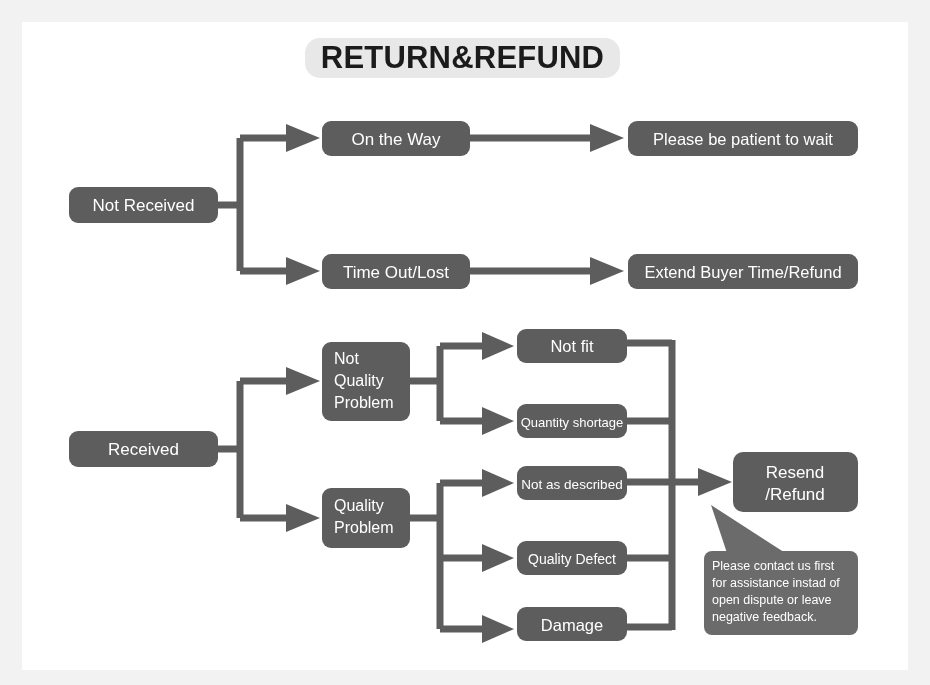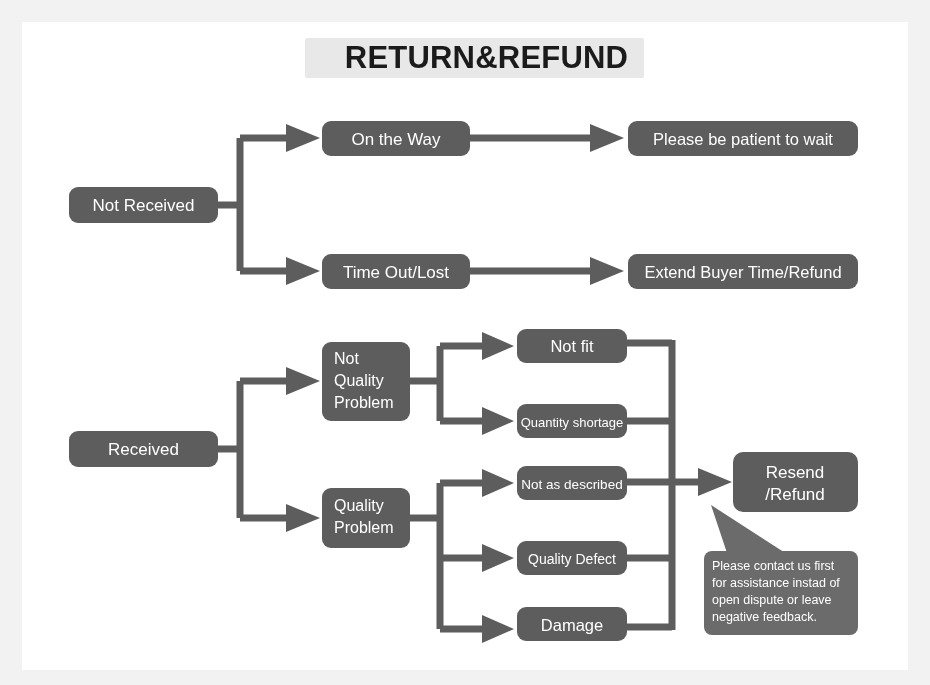--- a/index.html
+++ b/index.html
@@ -27,25 +27,24 @@
     height: 648px;
     background: #ffffff;
   }
   #title-chip {
     position: absolute;
     left: 305px;
     top: 38px;
     width: 315px;
     height: 40px;
     background: #e8e8e8;
-    border-radius: 2px;
+    border-radius: 15px;
     display: flex;
     align-items: center;
     justify-content: center;
-    padding-left: 24px;
   }
   #title-chip span {
     font-family: "Liberation Sans", sans-serif;
     font-size: 31px;
     font-weight: bold;
     color: #1b1b1b;
     letter-spacing: 0.2px;
     white-space: nowrap;
   }
   svg#flow {

